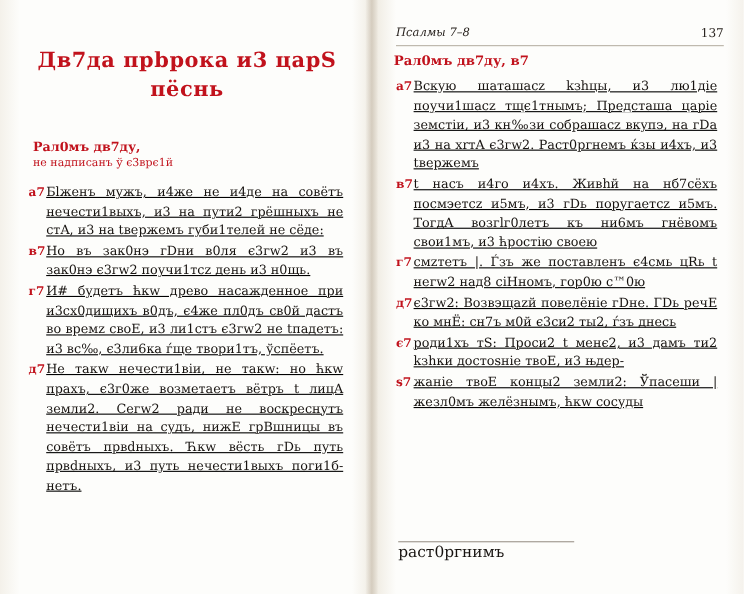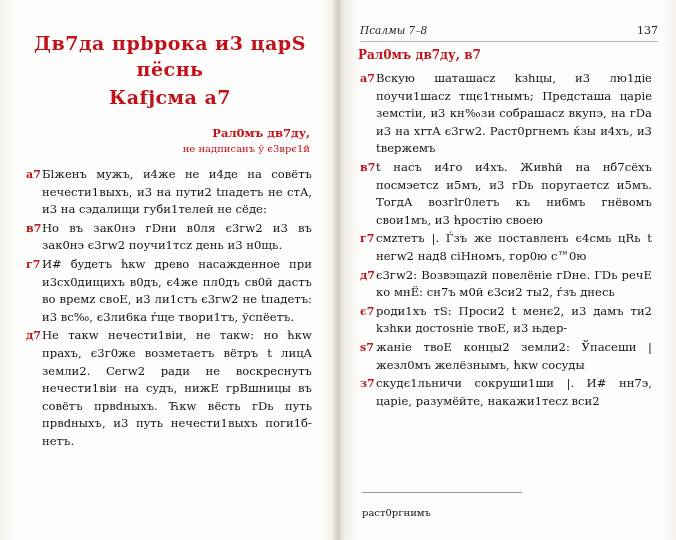--- a/index.html
+++ b/index.html
@@ -48,45 +48,47 @@
     width: 280px;
     text-align: center;
   }
   .big-title {
     color: #c1121c;
     font-family: "DejaVu Serif", serif;
     font-weight: bold;
     font-size: 19px;
     line-height: 26px;
     letter-spacing: 0.5px;
+    margin-top: 12px;
   }
   .big-title .l2 { display: block; margin-top: 2px; }
 
   .sub-head {
     position: absolute;
     left: 30px;
     width: 280px;
-    text-align: right;
+    text-align: left;
     color: #c1121c;
     font-weight: bold;
     font-size: 11.5px;
     line-height: 15px;
   }
   .sub-head .l2 {
     display: block;
     font-size: 10px;
     font-weight: normal;
   }
 
   .verses {
     position: absolute;
     left: 26px;
     width: 286px;
     font-size: 11.6px;
     line-height: 17.6px;
+    text-decoration: underline;
   }
   .verse {
     position: relative;
     padding-left: 16px;
     margin-bottom: 1px;
   }
   .verse .num {
     position: absolute;
     left: 0;
     top: 0;
@@ -124,54 +126,53 @@
     width: 296px;
     text-align: left;
     color: #c1121c;
     font-weight: bold;
     font-size: 12px;
   }
   .footnote {
     position: absolute;
     left: 24px;
     width: 160px;
-    font-size: 10px;
+    font-size: 14px;
     color: #171310;
     line-height: 14px;
     border-top: 1px solid #9c958a;
-    padding-top: 13px;
+    padding-top: 2px;
   }
   .footnote div { white-space: nowrap; }
 </style>
 </head>
 <body>
 
 <div id="page">
   <div class="page-bg"></div>
   <div class="spine"></div>
 
   <div class="col col-left">
 
     <div class="title-block">
       <div class="big-title">
         <span>Дв7да прbрока и3 царS пёснь</span>
-        <span class="l2">Каfjсма а7</span>
       </div>
     </div>
 
     <div class="sub-head" style="top:126px;">
       <span>Pал0мъ дв7ду,</span>
       <span class="l2">не надписaнъ ў є3врє1й</span>
     </div>
 
     <div class="verses" style="top:166px;">
 
       <div class="verse">
         <span class="num">а7</span>
-        <span class="txt">Бlжeнъ мyжъ, и4же не и4де на совётъ нечести1выхъ, и3 на пути2 tпадeтъ не стA, и3 на сэдaлищи губи1телей не сёде:</span>
+        <span class="txt">Бlжeнъ мyжъ, и4же не и4де на совётъ нечести1выхъ, и3 на пути2 грёшныхъ не стA, и3 на tвeржемъ губи1телей не сёде:</span>
       </div>
 
       <div class="verse">
         <span class="num">в7</span>
         <span class="txt">Но въ зак0нэ гDни в0ля є3гw2 и3 въ зак0нэ є3гw2 поучи1тсz дeнь и3 н0щь.</span>
       </div>
 
       <div class="verse">
         <span class="num">г7</span>
         <span class="txt">И# бyдетъ ћкw дрeво насаждeнное при и3сх0дищихъ в0дъ, є4же пл0дъ св0й дaстъ во врeмz своE, и3 ли1стъ є3гw2 не tпадeтъ: и3 вс‰, є3ли6ка ѓще твори1тъ, ўспёетъ.</span>
@@ -219,24 +220,20 @@
       <div class="verse">
         <span class="num">є7</span>
         <span class="txt">роди1хъ тS: Проси2 t менє2, и3 дaмъ ти2 kзhки достоsніе твоE, и3 њдер-</span>
       </div>
 
       <div class="verse">
         <span class="num">ѕ7</span>
         <span class="txt">жaніе твоE концы2 земли2: Ўпасeши | жезл0мъ желёзнымъ, ћкw сосyды</span>
       </div>
 
-      <div class="verse">
-        <span class="num">з7</span>
-        <span class="txt">скудє1льничи сокруши1ши |. И# нн7э, цaріе, разумёйте, накажи1тесz вси2</span>
-      </div>
 
     </div>
 
     <div class="footnote" style="top:492px;">
       <div>раст0ргнимъ</div>
     </div>
 
   </div>
 </div>
 

